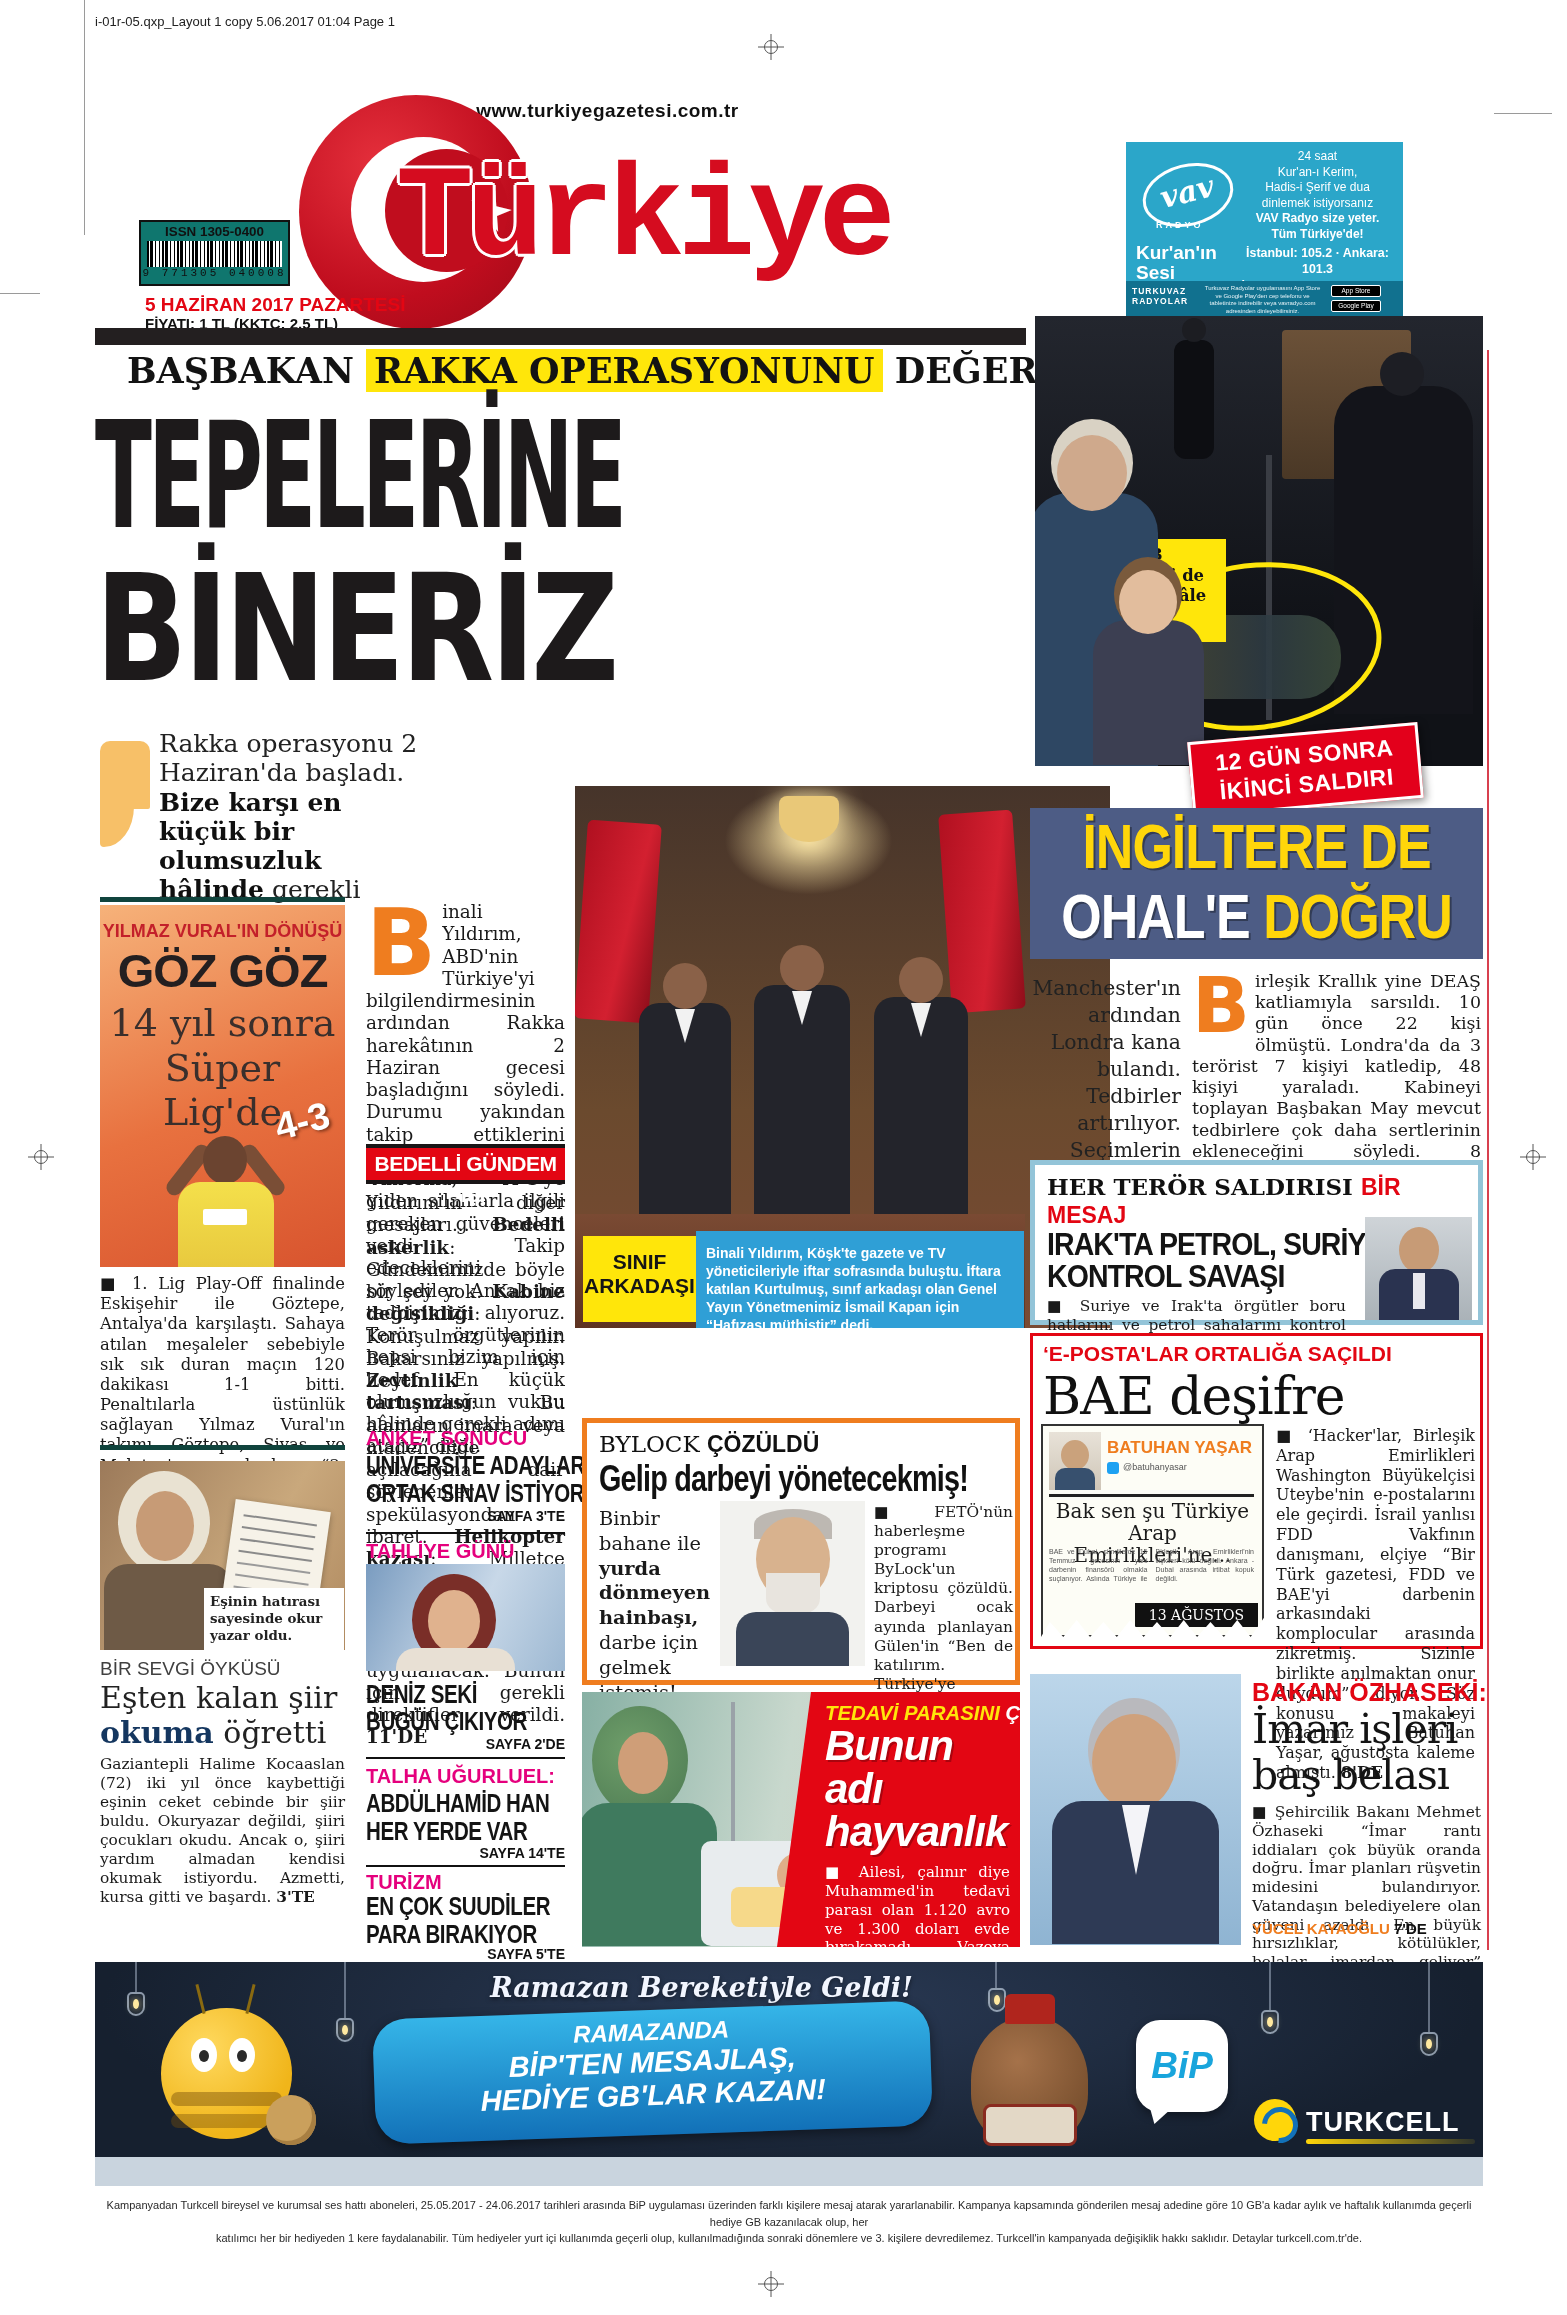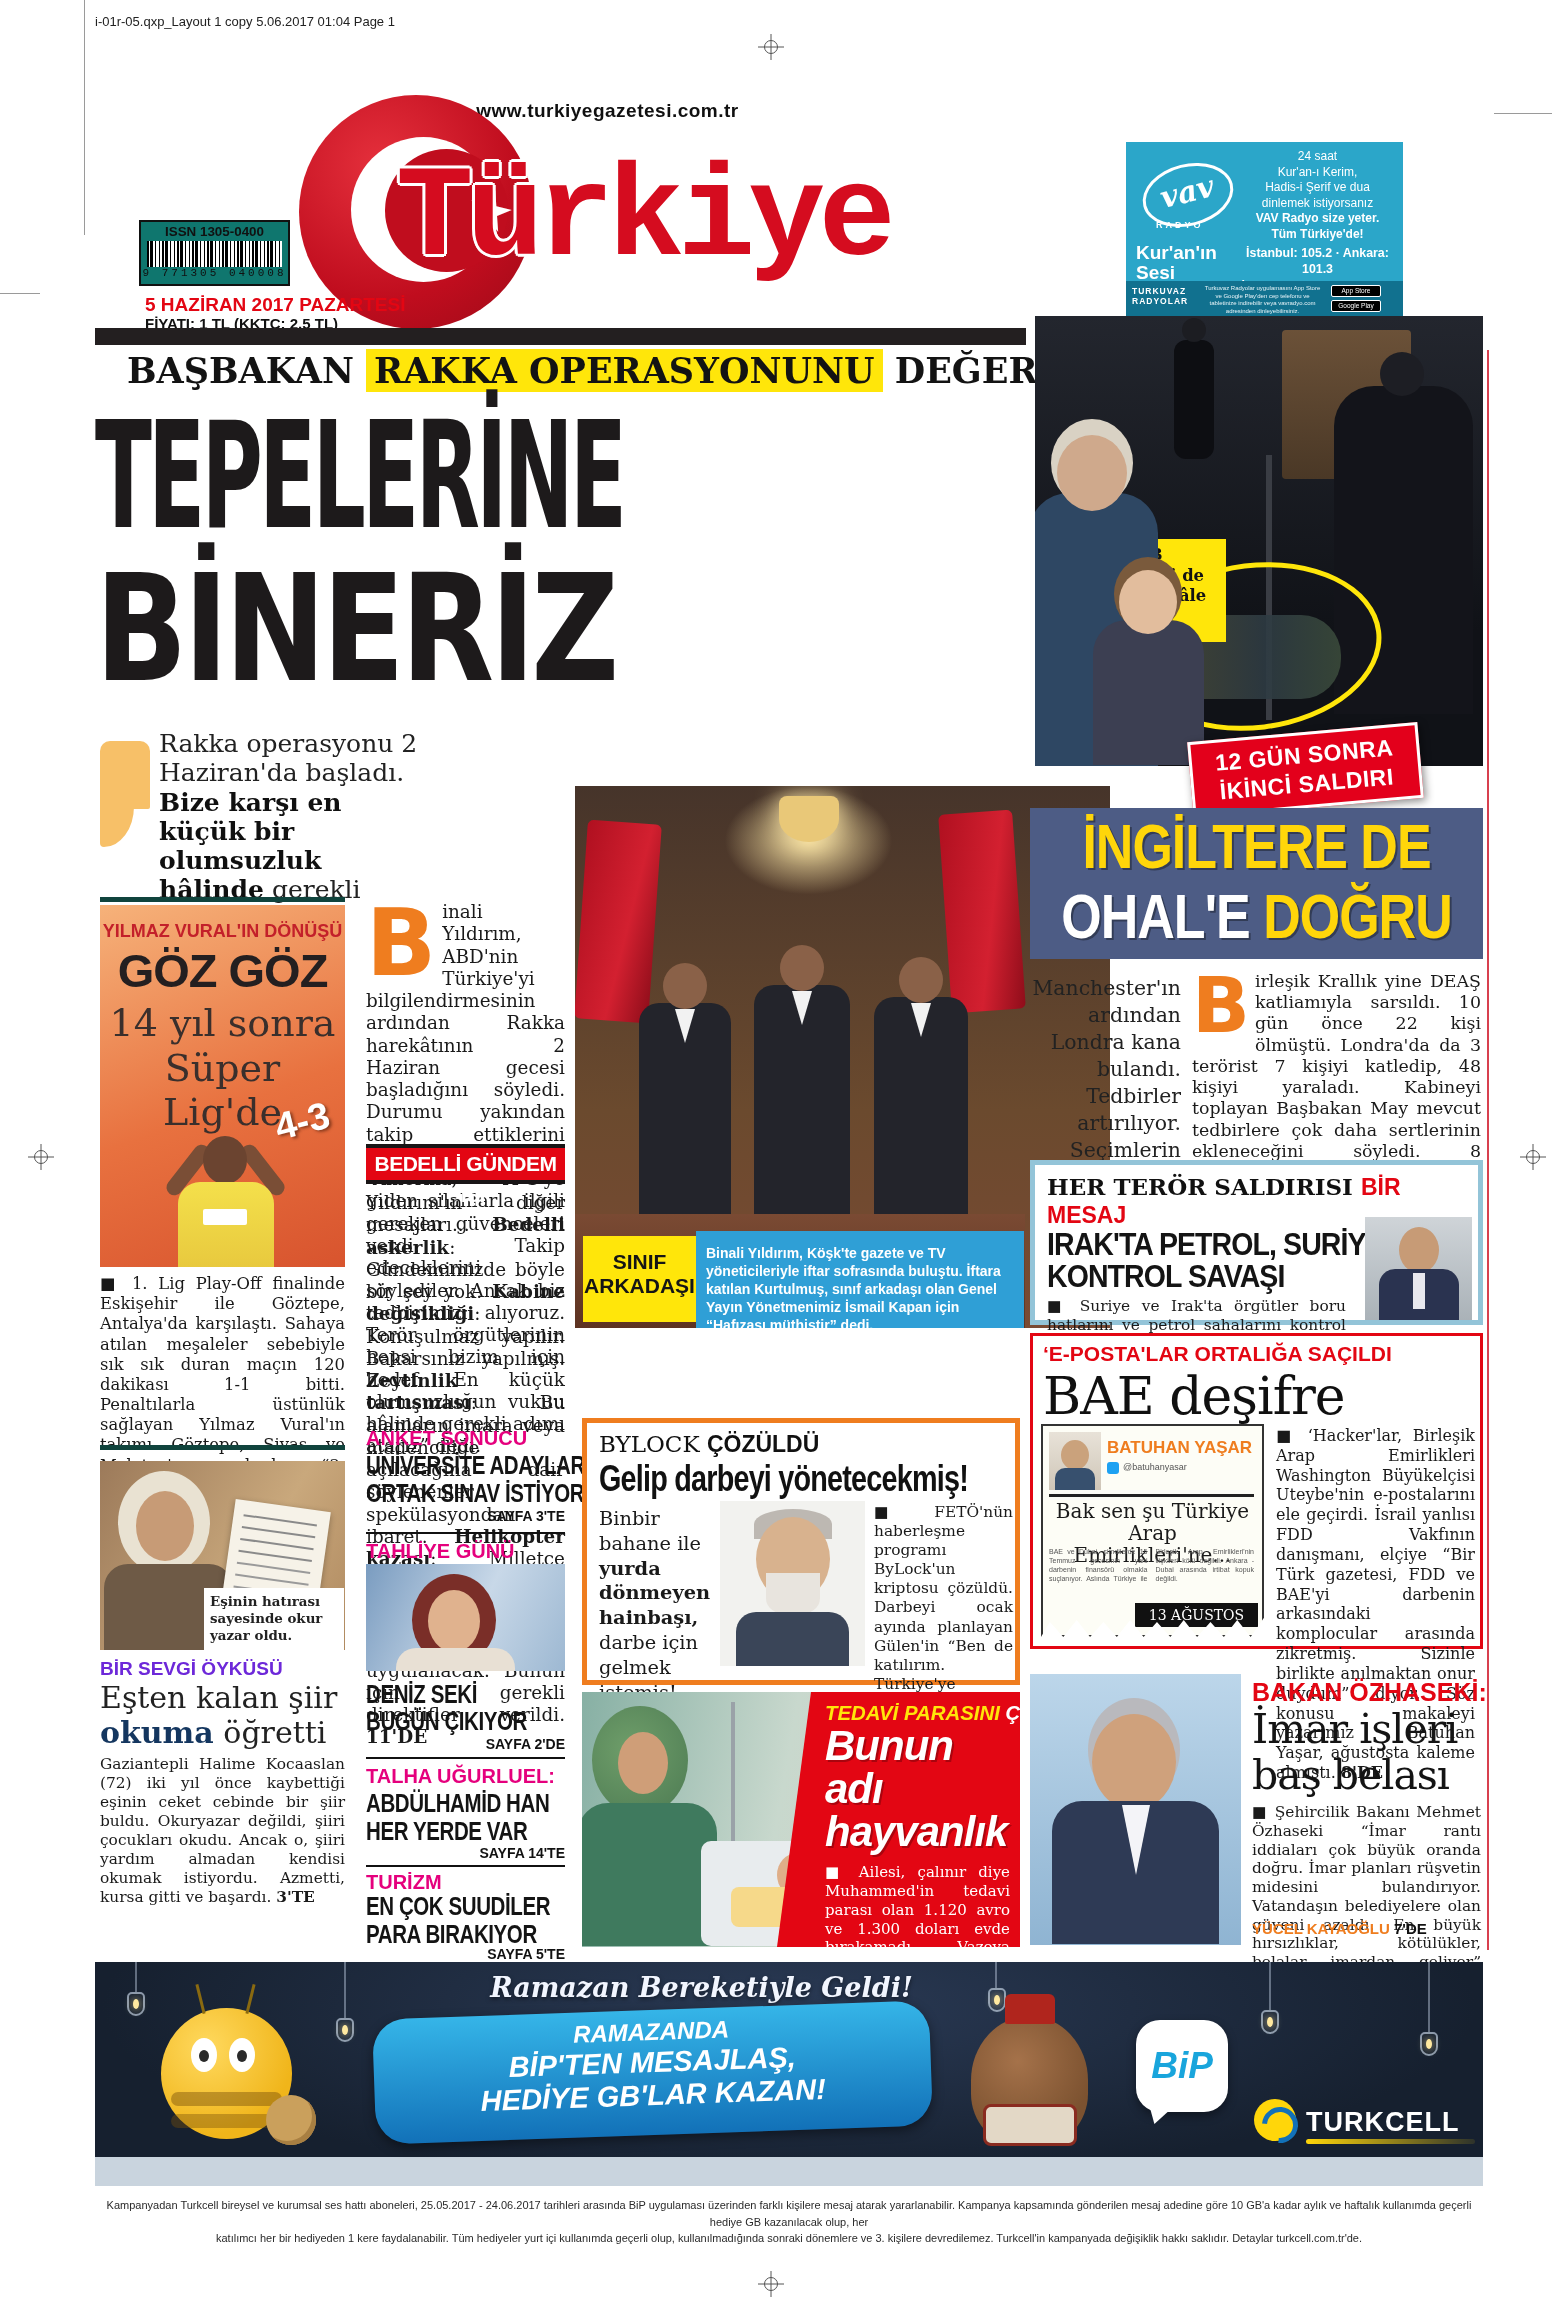--- a/index.html
+++ b/index.html
@@ -171,21 +171,21 @@
   .oz-by .o { color:#ef7d1f; }
 
   
   .love-photo { left:100px; top:1461px; width:245px; height:189px; background:linear-gradient(120deg,#9c7a5a,#c9a87c 60%,#b08a60); overflow:hidden; }
   .lv-scarf { left:18px; top:10px; width:92px; height:103px; border-radius:50%; background:#e9e2d2; }
   .lv-face { left:36px; top:30px; width:58px; height:70px; border-radius:50%; background:#c79b76; }
   .lv-body { left:4px; top:103px; width:129px; height:86px; background:#6e5a46; border-radius:24px 24px 0 0; }
   .lv-paper { left:127px; top:44px; width:96px; height:119px; background:#f6f2e8; transform:rotate(8deg); box-shadow:0 2px 6px rgba(0,0,0,.3); }
   .lv-paper:before { content:""; position:absolute; left:10px; top:14px; width:74px; height:2px; background:#8a8a8a; box-shadow:0 12px 0 #8a8a8a,0 24px 0 #8a8a8a,0 36px 0 #8a8a8a,0 48px 0 #9a9a9a,0 60px 0 #9a9a9a,0 72px 0 #9a9a9a; }
   .love-cap { left:204px; top:1588px; width:140px; height:62px; background:#fff; padding:5px 6px; font-family:"DejaVu Serif",serif; font-weight:bold; font-size:13.4px; line-height:1.25; color:#222; }
-  .love-kicker { left:100px; top:1658px; font-weight:700; font-size:19px; color:#6d28d9;text-align:right; }
+  .love-kicker { left:100px; top:1658px; font-weight:400; font-size:19px; color:#404040;text-align:right; }
   .love-h { font-family:"DejaVu Serif",serif; font-size:30px; color:#222; }
   .love-h1 { left:100px; top:1680px; }
   .love-h2 { left:100px; top:1715px; }
   .love-h2 b { color:#14365f; }
   .love-body { left:100px; top:1755px; width:245px; font-family:"DejaVu Serif",serif; font-size:15.4px; line-height:1.23; text-align:justify; color:#1a1a1a; }
 
   
   .sb-k { font-weight:900; font-size:20px; color:#e5007d; }
   .sb-t { font-weight:900; font-size:25px; color:#141414; white-space:nowrap; transform:scaleX(.82); transform-origin:left top; letter-spacing:-0.5px; }
   .sb-p { width:199px; text-align:right; font-weight:900; font-size:14px; color:#111; }

